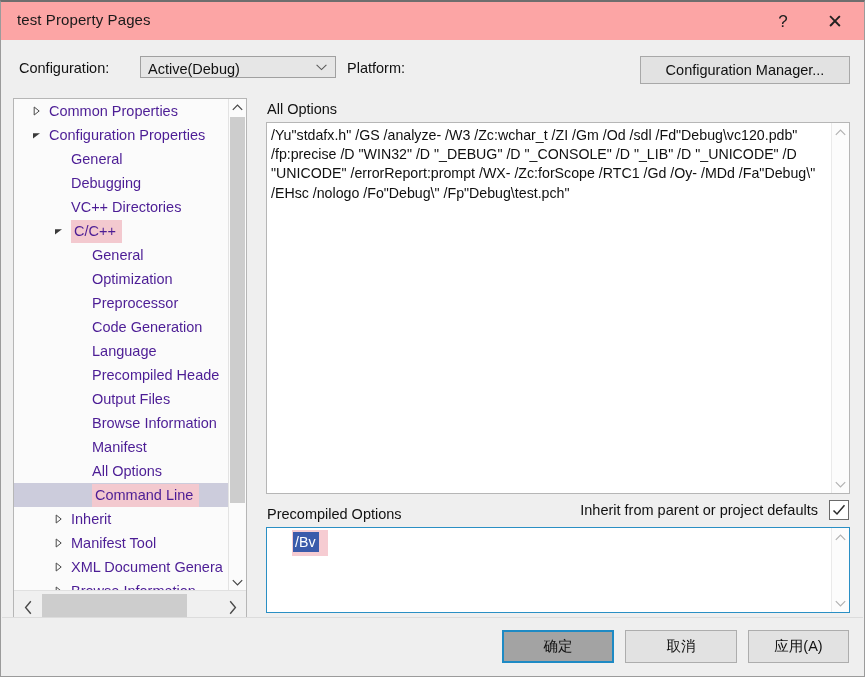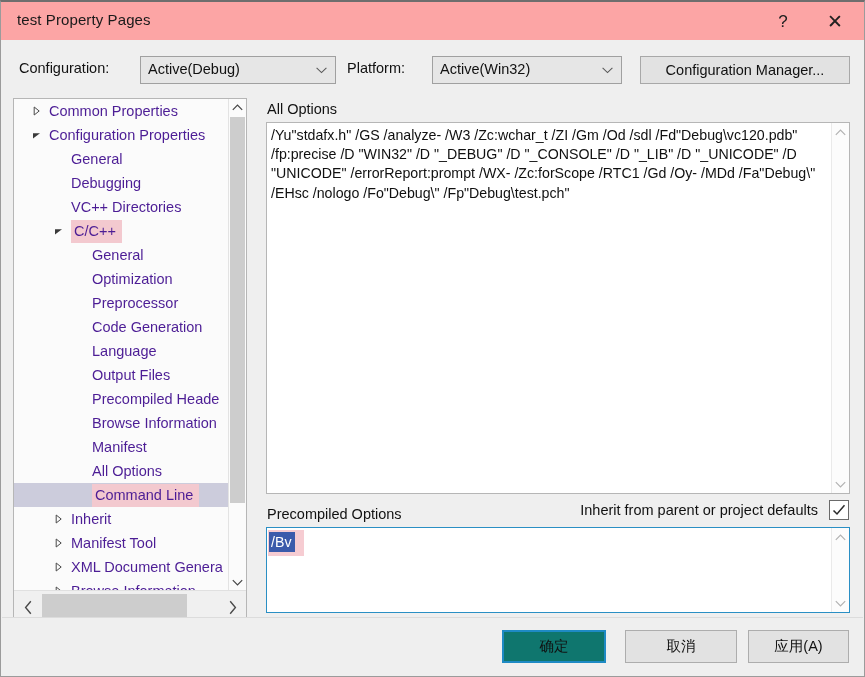--- a/index.html
+++ b/index.html
@@ -76,21 +76,21 @@
     font-size: 14.5px;
     color: #111;
     top: 20px;
   }
   #label-configuration { left: 17px; }
   #label-platform { left: 345px; }
 
   .combo {
     position: absolute;
     top: 16px;
-    height: 28px;
+    height: 22px;
     box-sizing: border-box;
     background: #e6e6e6;
     border: 1px solid #a0a0a0;
     cursor: default;
   }
   #combo-configuration { left: 138px; width: 196px; }
   #combo-platform      { left: 430px; width: 190px; }
   .combo-value {
     position: absolute;
     left: 7px; top: 4px;
@@ -287,21 +287,21 @@
   #additional-options-box {
     position: absolute;
     left: 265px; top: 525px;
     width: 584px; height: 86px;
     box-sizing: border-box;
     background: #ffffff;
     border: 1px solid #2a8fc4;
   }
   #ad-text-wrap {
     position: absolute;
-    left: 1px; top: 2px;
+    left: 1px; top: 2px; padding-left: 24px;
   }
   #ad-annot {
     display: inline-block;
     background: #f6ccd2;
     padding: 2px 9px 4px 1px;
   }
   #ad-text {
     display: inline-block;
     background: #3b5bab;
     color: #ffffff;
@@ -341,21 +341,21 @@
     height: 33px;
     box-sizing: border-box;
     background: #e2e2e2;
     border: 1px solid #adadad;
     font-family: "Liberation Sans", sans-serif;
     font-size: 14.5px;
     color: #111;
     cursor: default;
     padding: 0;
   }
-  #ok-btn     { left: 500px; width: 104px; border: 2px solid #1e8ac4; background:#0f766e; }
+  #ok-btn     { left: 500px; width: 112px; border: 2px solid #1e8ac4; background:#a3a3a3; }
   #cancel-btn { left: 623px; width: 112px; }
   #apply-btn  { left: 746px; width: 101px; }
 </style>
 </head>
 <body>
 
 <div id="window">
 
   <div id="titlebar">
     <div id="title-text">test Property Pages</div>
@@ -374,28 +374,20 @@
       <span class="combo-value">Active(Debug)</span>
       <span class="combo-arrow">
         <svg width="11" height="7" viewBox="0 0 11 7">
             <path d="M0.6 0.8 L5.5 5.6 L10.4 0.8" fill="none" stroke="#5a5a5a" stroke-width="1.1"></path>
           </svg>
       </span>
     </div>
 
     <span class="sel-label" id="label-platform">Platform:</span>
 
-    <div class="combo" id="combo-platform">
-      <span class="combo-value">Active(Win32)</span>
-      <span class="combo-arrow">
-        <svg width="11" height="7" viewBox="0 0 11 7">
-            <path d="M0.6 0.8 L5.5 5.6 L10.4 0.8" fill="none" stroke="#5a5a5a" stroke-width="1.1"></path>
-          </svg>
-      </span>
-    </div>
 
     <button id="config-manager-btn">Configuration Manager...</button>
   </div>
 
   <div id="tree-panel">
     <div id="tree-viewport">
         <div class="tree-row lvl1">
           <span class="tw">
             <svg width="10" height="10" viewBox="0 0 10 10">
               <path d="M2.2 1 L7.2 5 L2.2 9 Z" fill="none" stroke="#4a4a4a" stroke-width="1"></path>
@@ -437,24 +429,24 @@
         <div class="tree-row lvl3-noexp">
           <span class="tree-label">Preprocessor</span>
         </div>
         <div class="tree-row lvl3-noexp">
           <span class="tree-label">Code Generation</span>
         </div>
         <div class="tree-row lvl3-noexp">
           <span class="tree-label">Language</span>
         </div>
         <div class="tree-row lvl3-noexp">
+          <span class="tree-label">Precompiled Heade</span>
+        </div>
+        <div class="tree-row lvl3-noexp">
           <span class="tree-label">Output Files</span>
-        </div>
-        <div class="tree-row lvl3-noexp">
-          <span class="tree-label">Precompiled Heade</span>
         </div>
         <div class="tree-row lvl3-noexp">
           <span class="tree-label">Browse Information</span>
         </div>
         <div class="tree-row lvl3-noexp">
           <span class="tree-label">Manifest</span>
         </div>
         <div class="tree-row lvl3-noexp">
           <span class="tree-label">All Options</span>
         </div>

